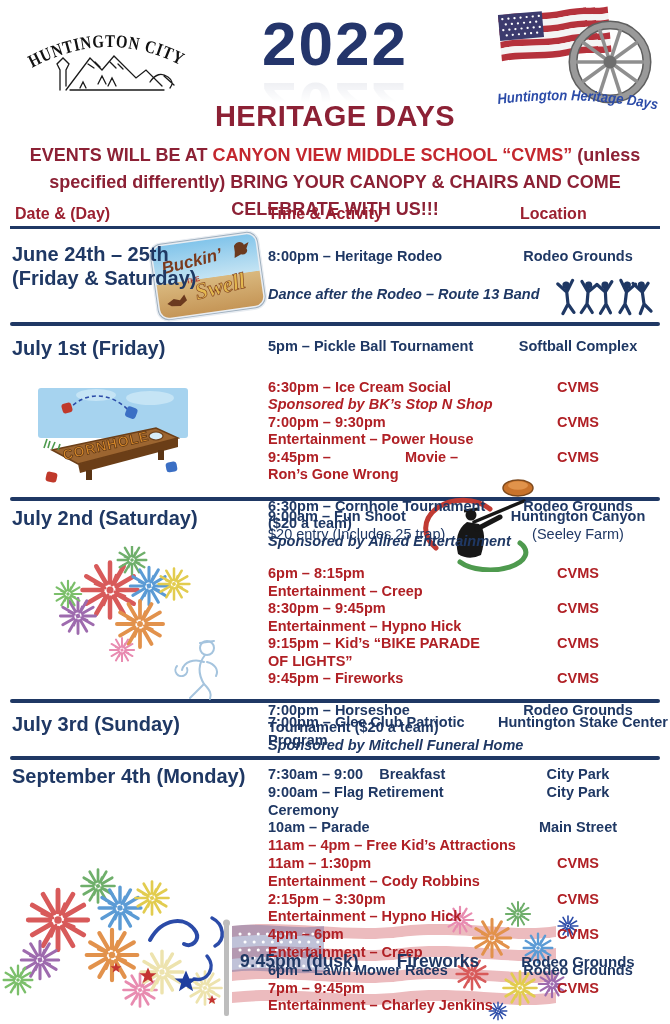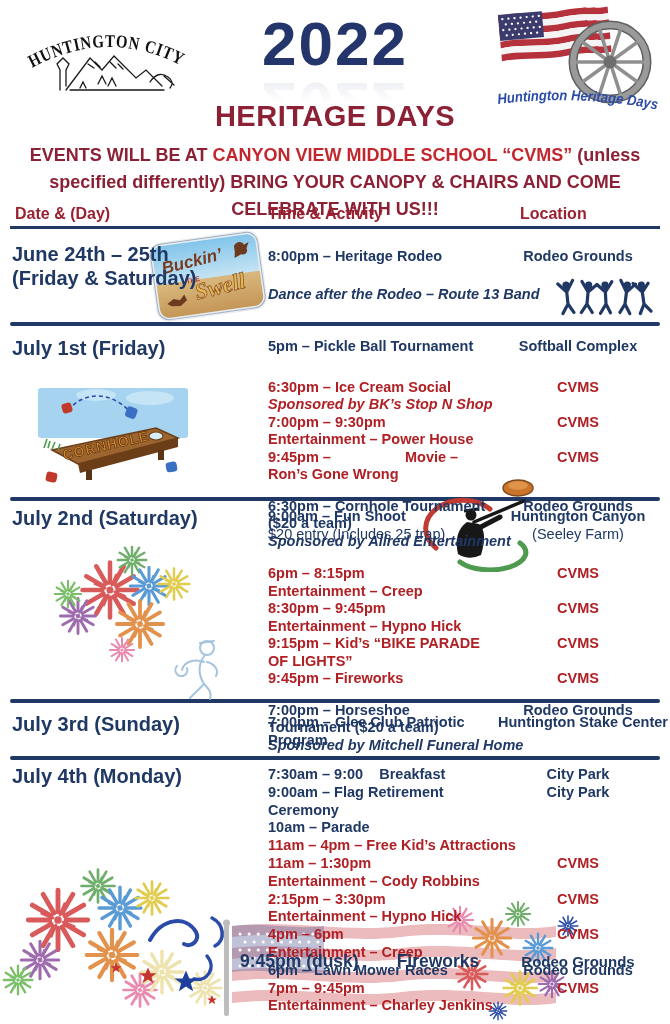--- a/index.html
+++ b/index.html
@@ -225,32 +225,33 @@
     <div class="content">
       <div class="row blue mt2">
         <span class="act">7:00pm – Glee Club Patriotic Program</span>
         <span class="loc">Huntington Stake Center</span>
       </div>
     </div>
   </div>
   <div class="rule thick" style="top:756px"></div>
 
   <div class="section s4" style="top:764px">
-    <div class="datecell">July 4th (Monday)</div>
+    <div class="datecell">September 4th (Monday)</div>
     <div class="content">
       <div class="row blue mt2">
         <span class="act">7:30am – 9:00&nbsp;&nbsp;&nbsp;&nbsp;Breakfast</span>
         <span class="loc">City Park</span>
       </div>
       <div class="row blue">
         <span class="act">9:00am – Flag Retirement Ceremony</span>
         <span class="loc">City Park</span>
       </div>
       <div class="row blue">
         <span class="act">10am – Parade</span>
+        <span class="loc">Main Street</span>
       </div>
       <div class="row red">
         <span class="act">11am – 4pm – Free Kid’s Attractions</span>
       </div>
       <div class="row red">
         <span class="act"><span class="t">11am – 1:30pm</span><span>Entertainment – Cody Robbins</span></span>
         <span class="loc">CVMS</span>
       </div>
       <div class="row red">
         <span class="act"><span class="t">2:15pm – 3:30pm</span><span>Entertainment – Hypno Hick</span></span>

